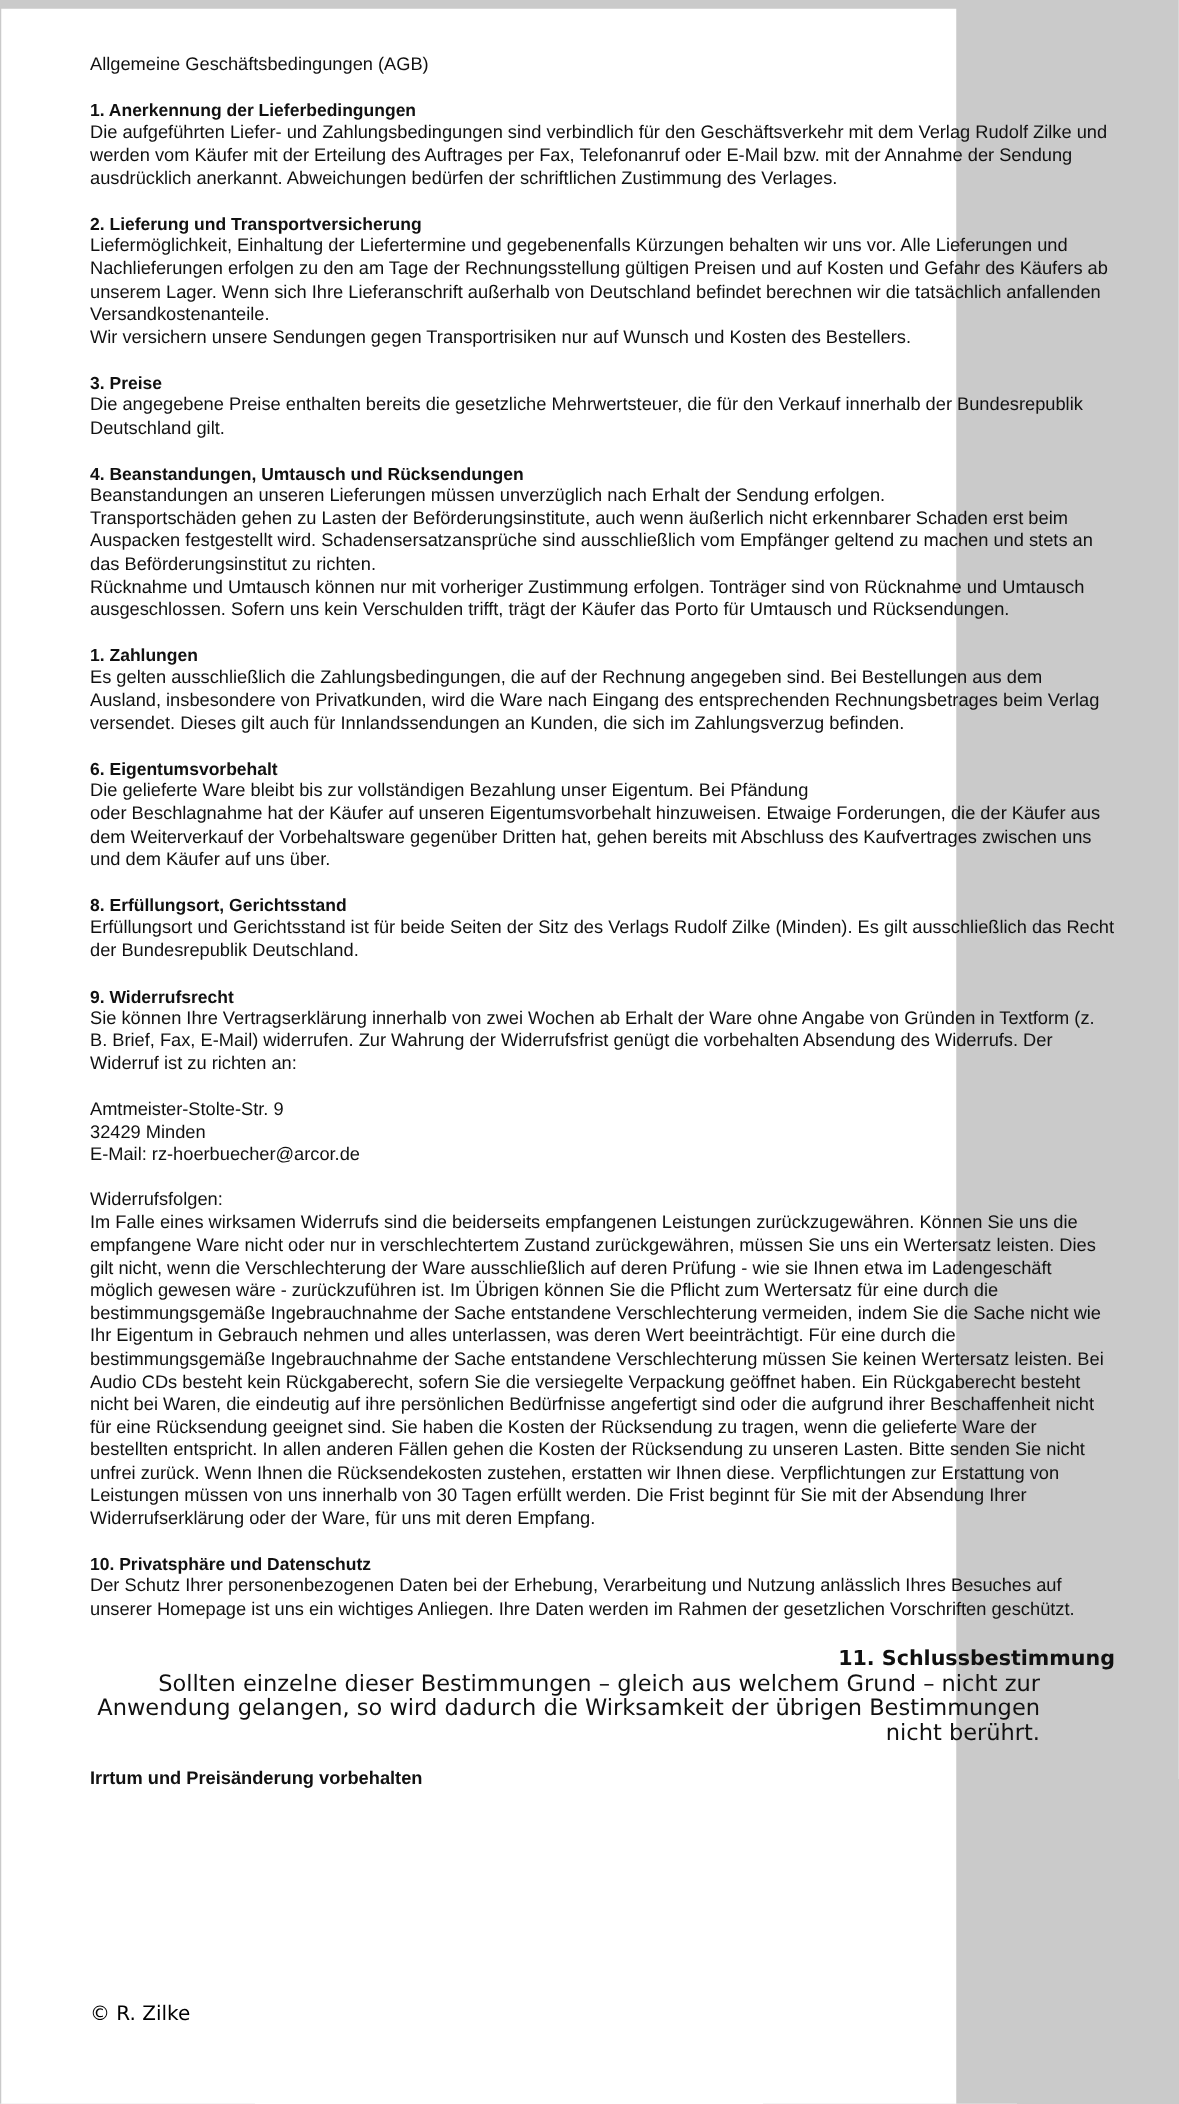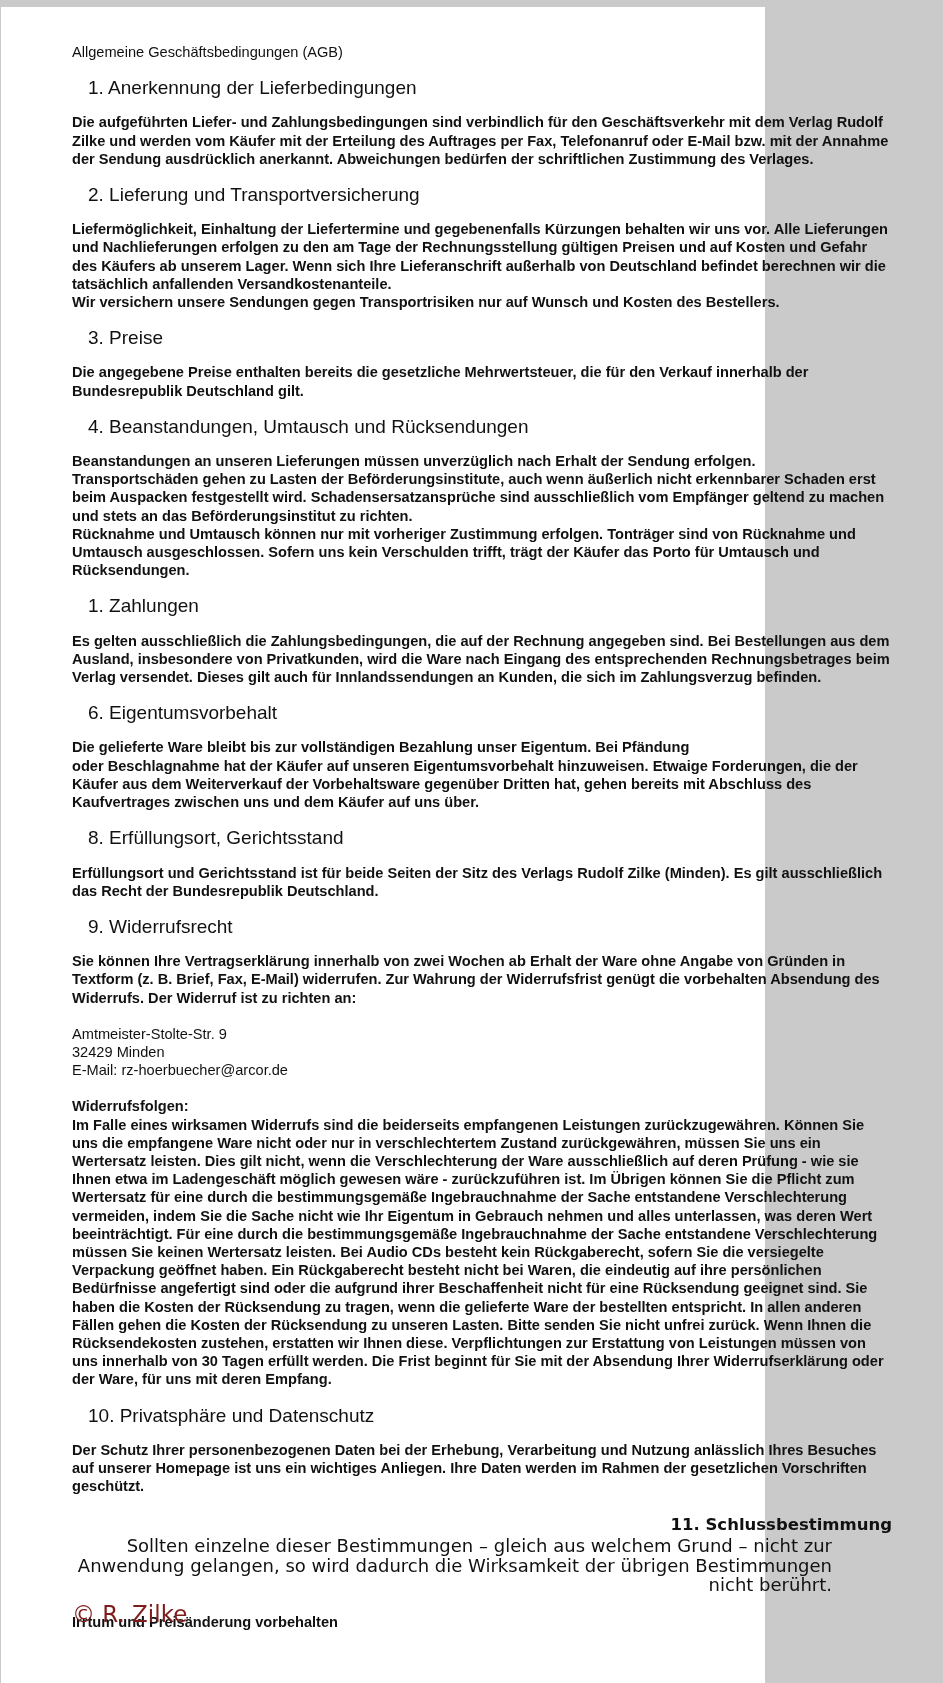--- a/index.html
+++ b/index.html
@@ -24,26 +24,26 @@
     top: 36px;
     width: 820px;
     font-family: "Liberation Sans", sans-serif;
     font-size: 14.6px;
     line-height: 18.2px;
     color: #111111;
   }
   .doc-title { margin: 0 0 18px 0; }
   .section { margin: 0 0 18px 0; }
   .section h2 {
-    font-size: 19px;
-    font-weight: normal;
-    margin: 16px;
+    font-size: 14px;
+    font-weight: bold;
+    margin: 0;
     line-height: 18.2px;
   }
-  .section p { margin: 0; font-weight: bold; }
+  .section p { margin: 0; }
   .address { margin: 18px 0 18px 0; }
   .address div { margin: 0; }
   .section-alt {
     font-family: "DejaVu Sans", sans-serif;
     margin: 0 0 18px 0;
     padding-top: 2px;
     text-align: right;
   }
   .section-alt h2 {
     font-size: 16.5px;
@@ -59,22 +59,22 @@
   }
   .notice {
     font-weight: bold;
     margin: 0;
   }
   .copyright {
     position: absolute;
     left: 71px;
     top: 1594px;
     font-family: "DejaVu Sans", sans-serif;
-    font-size: 23px;
-    color: #7f1d1d;
+    font-size: 16px;
+    color: #000000;
   }
 </style>
 </head>
 <body>
 
 <div class="page">
   <div class="content">
 
     <div class="doc-title">Allgemeine Geschäftsbedingungen (AGB)</div>
 

